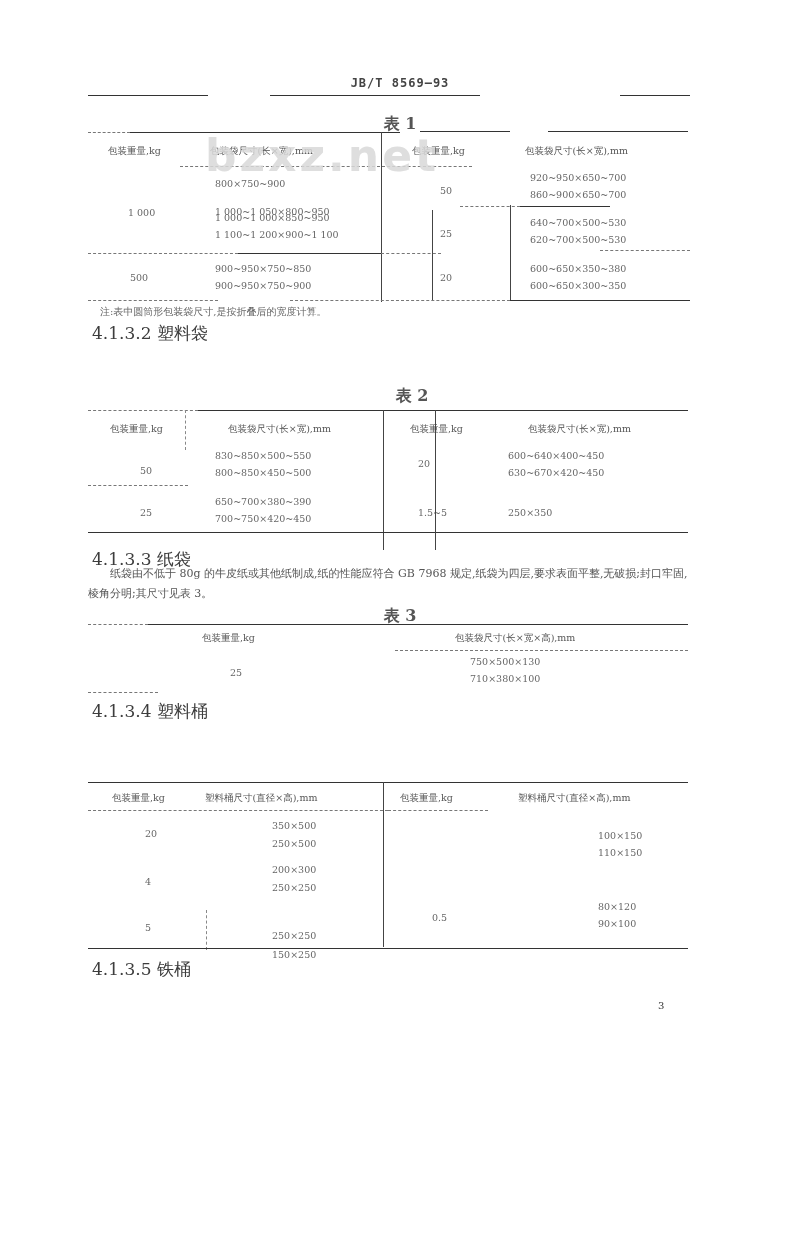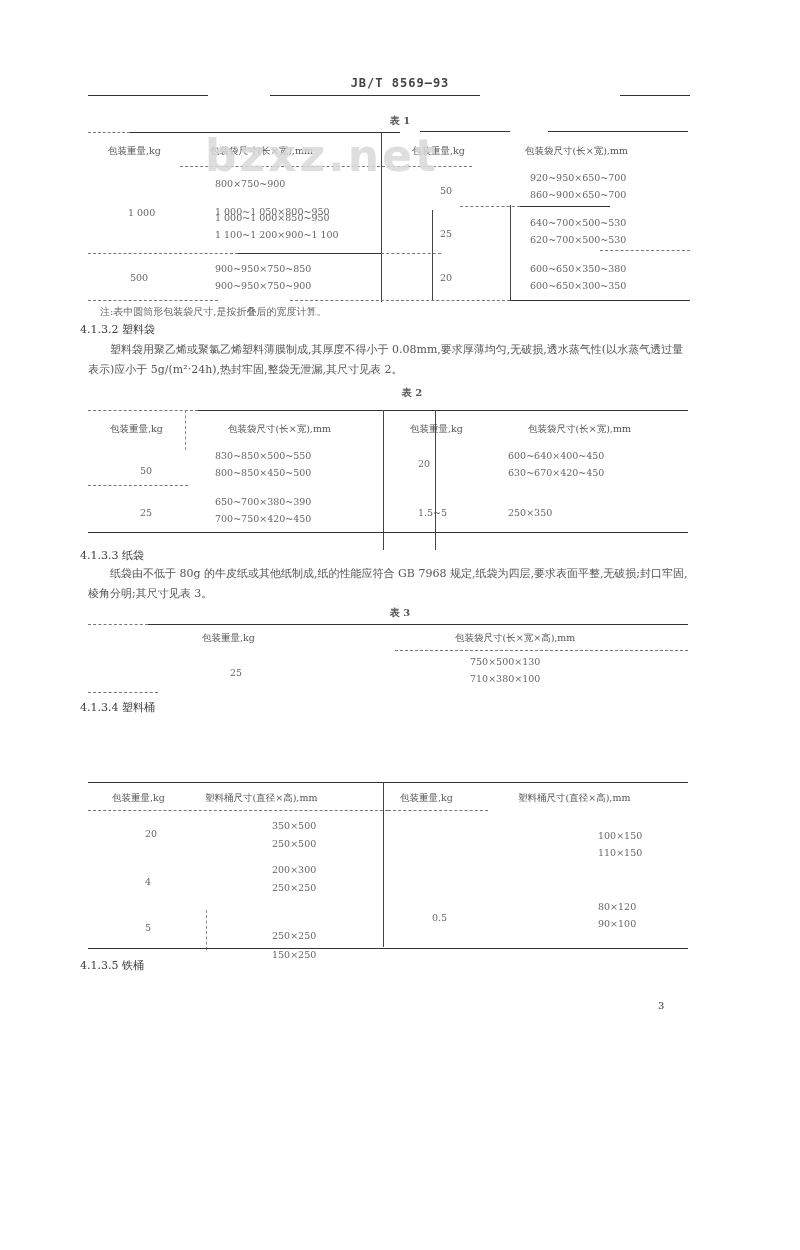--- a/index.html
+++ b/index.html
@@ -5,24 +5,24 @@
   html, body { margin: 0; padding: 0; background: #ffffff; }
   body { width: 800px; height: 1250px; position: relative; overflow: hidden;
          font-family: "DejaVu Serif", "Liberation Serif", serif; color: #3a3a3a; }
   .page { position: absolute; left: 0; top: 0; width: 692px; height: 1250px; filter: blur(0.35px); }
   .std-code { position: absolute; left: 0; width: 800px; top: 76px; text-align: center;
               font-family: "DejaVu Sans Mono", "Liberation Mono", monospace; font-weight: bold; font-size: 12px; letter-spacing: 1px; color: #444; }
   .rule { position: absolute; height: 0; border-top: 1.5px solid #333; }
   .rule.dash { border-top: 1.5px dashed #777; }
   .vline { position: absolute; width: 0; border-left: 1.5px solid #444; }
   .vline.dash { border-left: 1.2px dashed #888; }
-  .caption { position: absolute; left: 0; width: 800px; text-align: center; font-size: 10px; font-weight: bold; color: #555; }
+  .caption { position: absolute; left: 0; width: 800px; text-align: center; font-size: 16px; font-weight: bold; color: #555; }
   .cell { position: absolute; font-size: 9.5px; color: #666; white-space: nowrap; }
   .hdr { color: #555; }
-  .heading { position: absolute; left: 80px; font-size: 11px; color: #3d3d3d; }
+  .heading { position: absolute; left: 92px; font-size: 17px; color: #3d3d3d; }
   .para { position: absolute; left: 88px; width: 605px; font-size: 11px; line-height: 20px; color: #555; text-indent: 22px; }
   .note { position: absolute; left: 100px; font-size: 10px; color: #666; }
   .pagenum { position: absolute; left: 658px; top: 1000px; font-size: 10px; color: #333; }
   .watermark { position: absolute; left: 205px; top: 130px; font-family: "DejaVu Sans", sans-serif; font-weight: bold;
                font-size: 44px; color: #d9d9d9; letter-spacing: 3px; opacity: 0.85; z-index: 5; pointer-events: none; }
 </style>
 </head>
 <body>
 
 <div class="page">
@@ -78,21 +78,20 @@
     <div class="cell" style="left:530px; top:263px;">600~650×350~380</div>
     <div class="cell" style="left:530px; top:280px;">600~650×300~350</div>
 
     <div class="rule dash" style="left:88px; top:300px; width:130px;"></div>
     <div class="rule dash" style="left:290px; top:300px; width:220px;"></div>
     <div class="rule" style="left:510px; top:300px; width:180px;"></div>
   </div>
   <div class="note" style="top:305px;">注:表中圆筒形包装袋尺寸,是按折叠后的宽度计算。</div>
 
   <div class="heading" style="top:322px;">4.1.3.2  塑料袋</div>
-  <div class="para" style="top:340px;">塑料袋用聚乙烯或聚氯乙烯塑料薄膜制成,其厚度不得小于 0.08mm,要求厚薄均匀,无破损,透水蒸气性(以水蒸气透过量表示)应小于 5g/(m²·24h),热封牢固,整袋无泄漏,其尺寸见表 2。</div>
 
   <div class="caption" style="top:386px;margin-left:12px;">表 2</div>
   <div>
     <div class="rule dash" style="left:88px; top:410px; width:110px;"></div>
     <div class="rule" style="left:198px; top:410px; width:490px;"></div>
     <div class="cell hdr" style="left:110px; top:423px;">包装重量,kg</div>
     <div class="cell hdr" style="left:228px; top:423px;">包装袋尺寸(长×宽),mm</div>
     <div class="cell hdr" style="left:410px; top:423px;">包装重量,kg</div>
     <div class="cell hdr" style="left:528px; top:423px;">包装袋尺寸(长×宽),mm</div>
 

